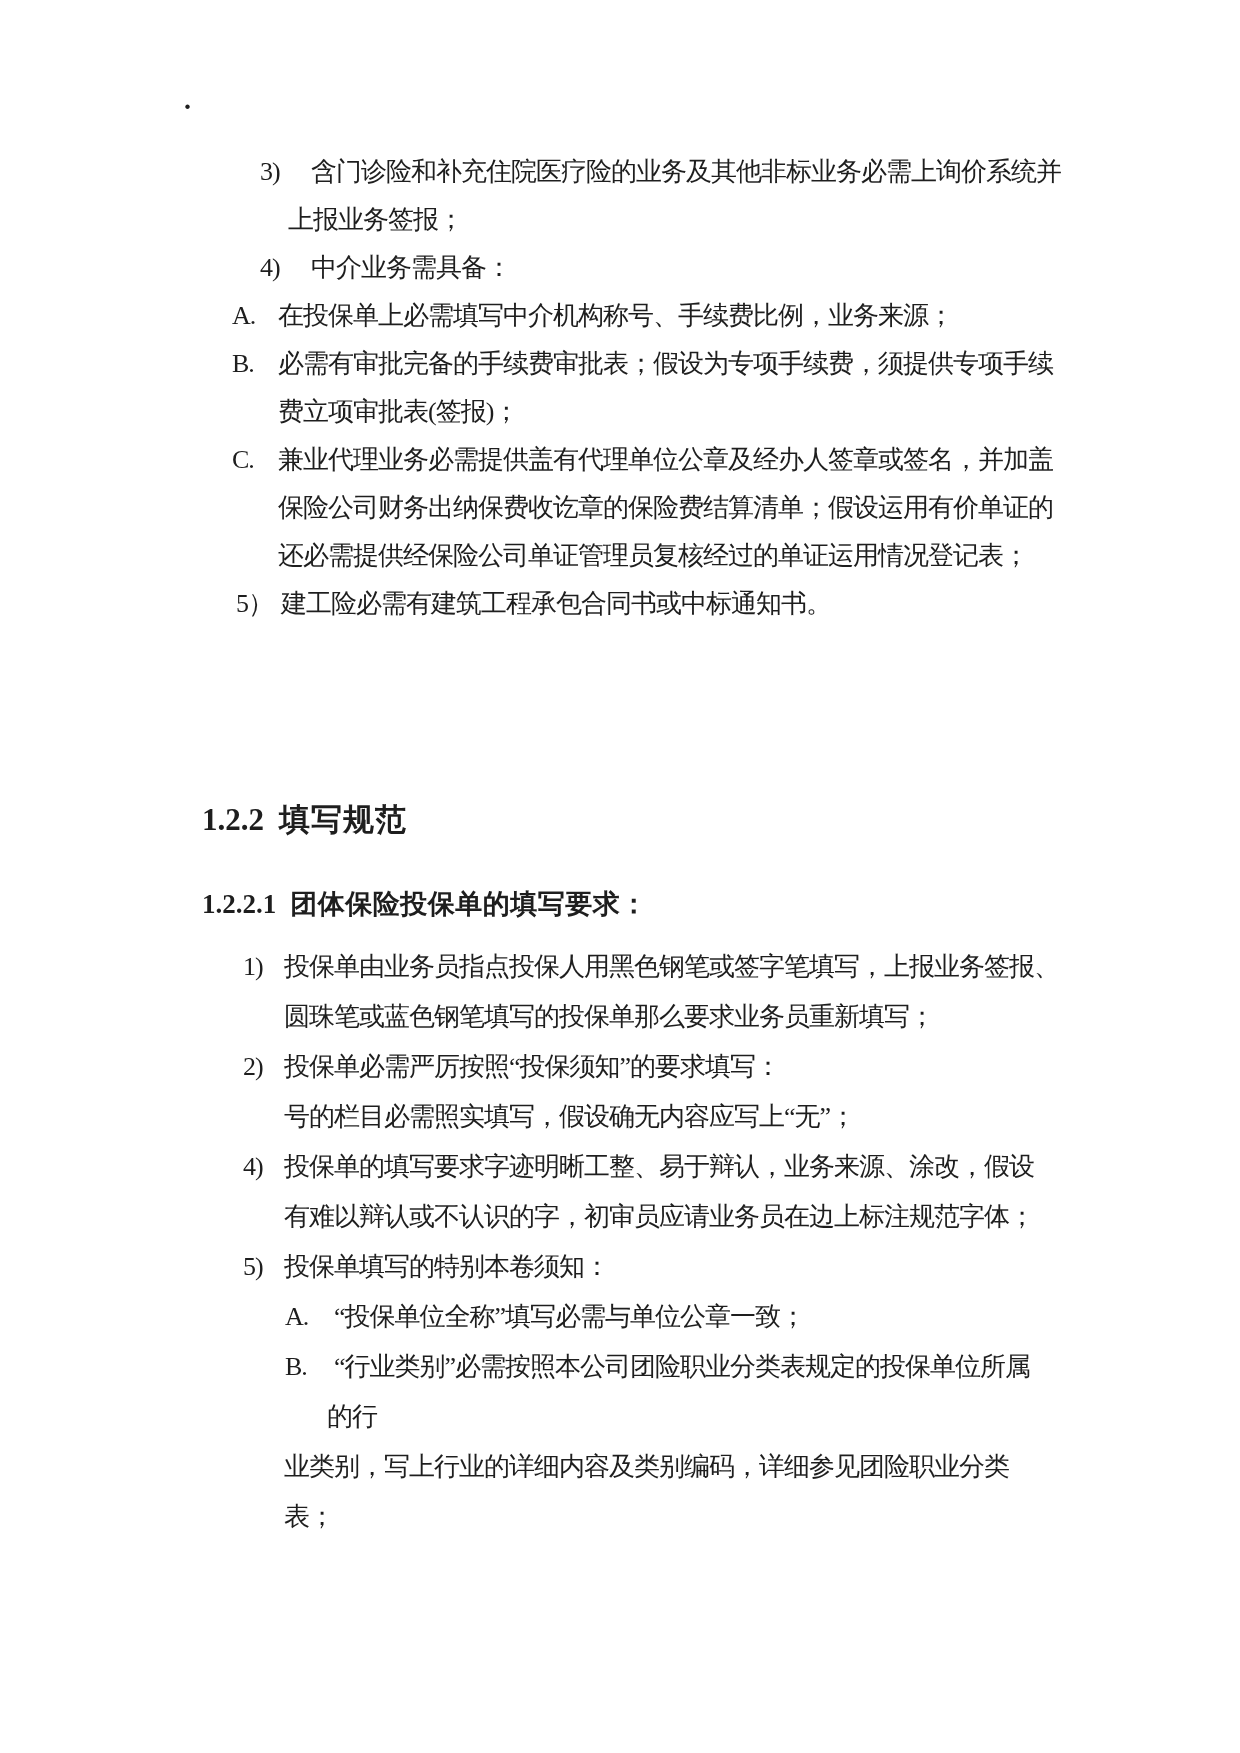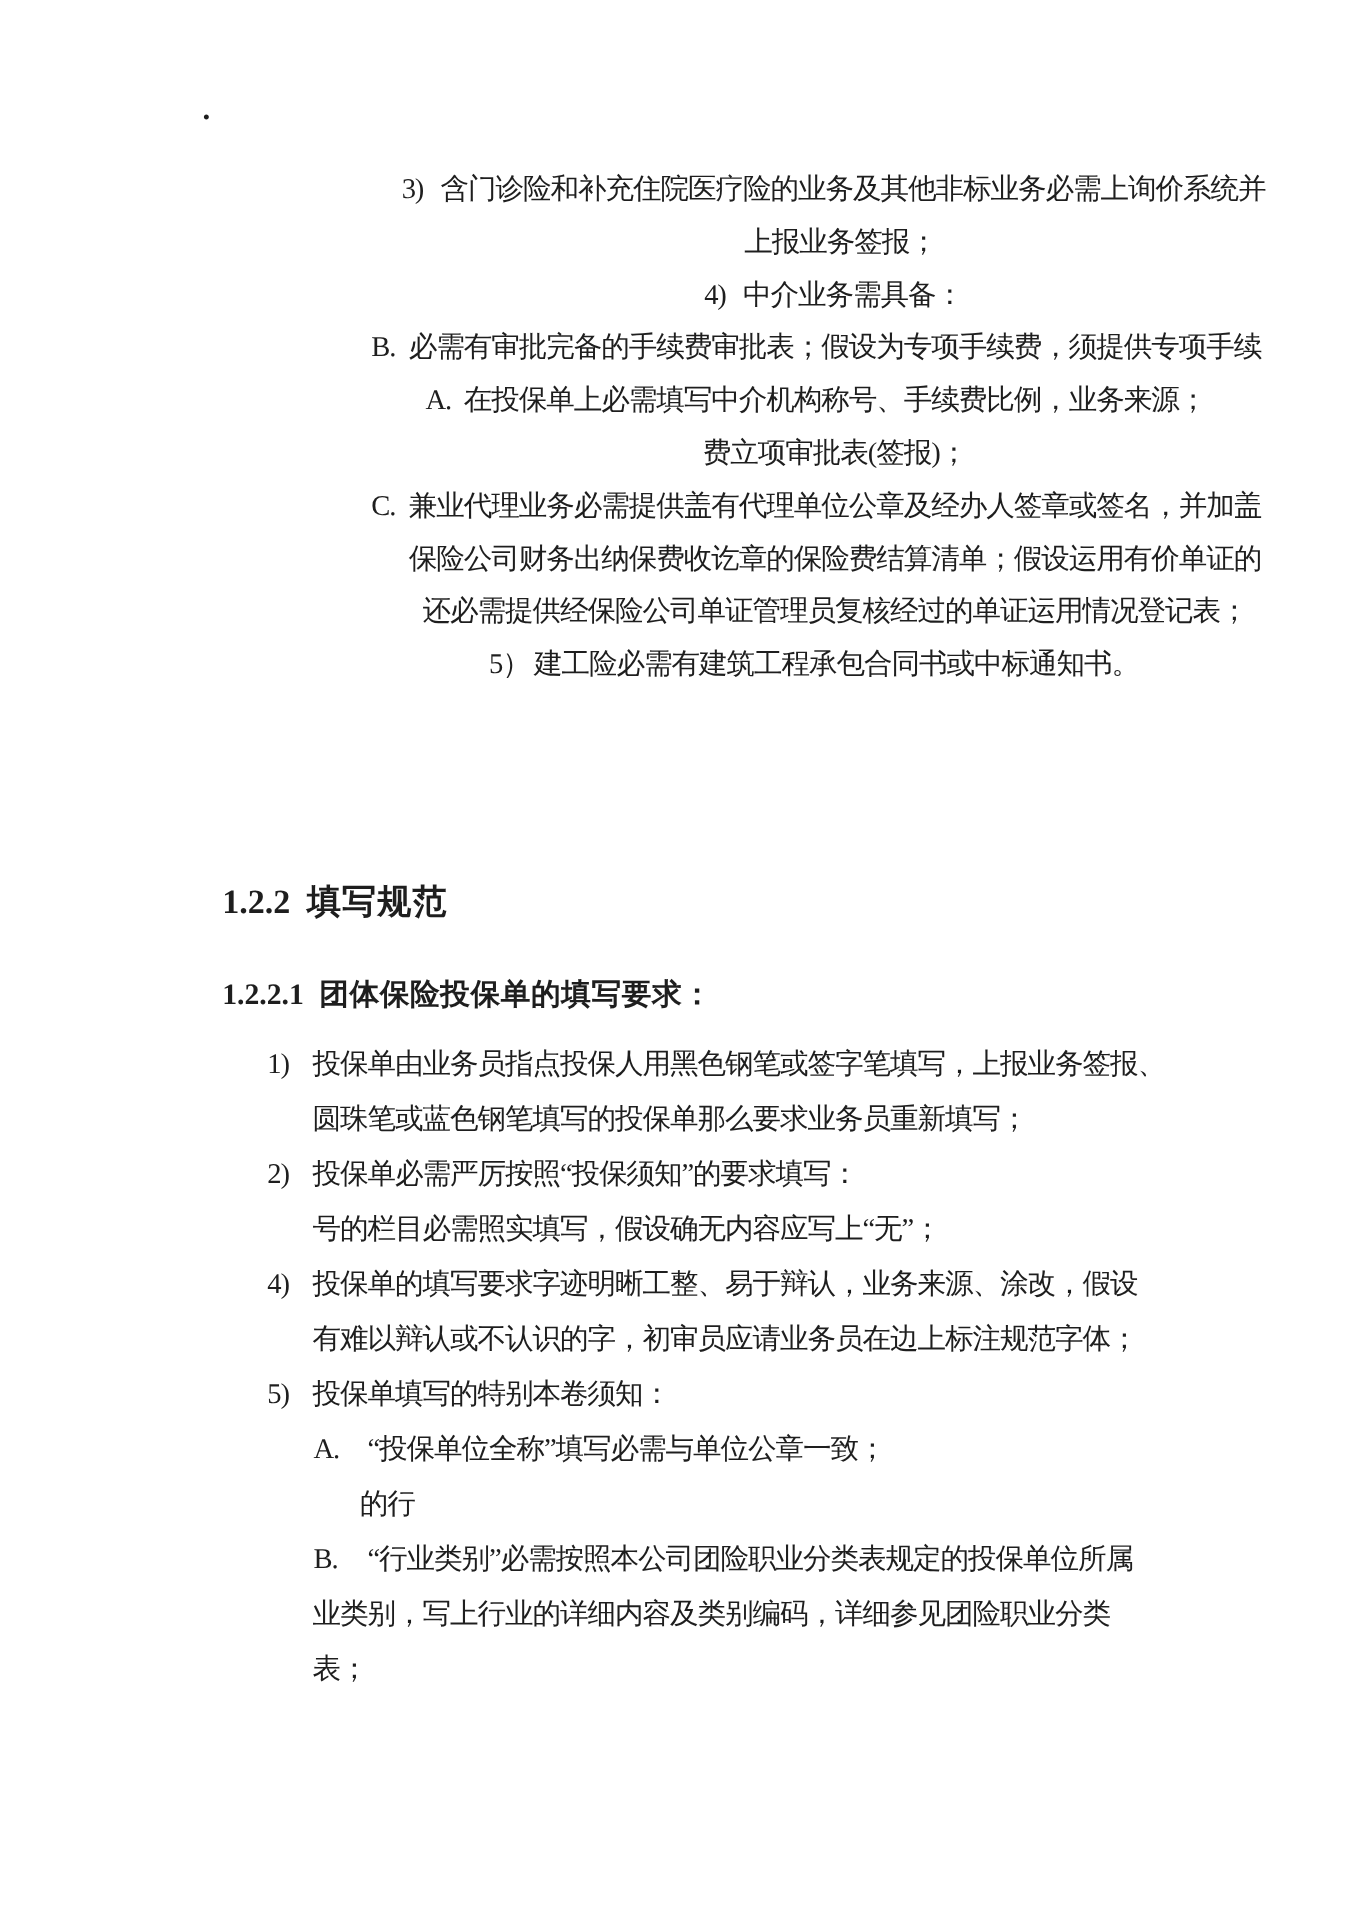--- a/index.html
+++ b/index.html
@@ -9,21 +9,21 @@
     background:#ffffff;
     overflow:hidden;
     font-family:"Liberation Serif","DejaVu Serif",serif;
     color:#1e1e1e;
   }
   .stray-dot {
     position:absolute; left:184px; top:84px;
     font-size:28px; font-weight:bold;
   }
   .sec { position:absolute; left:0; width:1240px; }
-  .sec-a { top:148px;text-align:center; }
+  .sec-a { top:148px; }
   .sec-b { top:942px; }
   .row {
     font-size:26px;
     letter-spacing:-1px;
     white-space:pre;
   }
   .sec-a .row { height:48px; line-height:48px; }
   .sec-b .row { height:50px; line-height:50px; }
   .no { display:inline-block; }
   
@@ -47,22 +47,22 @@
 <body>
 
 <div class="page">
 
   <div class="stray-dot">.</div>
 
   <div class="sec sec-a">
     <div class="row pl260"><span class="no w51">3)</span><span>含门诊险和补充住院医疗险的业务及其他非标业务必需上询价系统并</span></div>
     <div class="row pl288"><span>上报业务签报；</span></div>
     <div class="row pl260"><span class="no w51">4)</span><span>中介业务需具备：</span></div>
+    <div class="row pl232"><span class="no w46">A.</span><span>在投保单上必需填写中介机构称号、手续费比例，业务来源；</span></div>
     <div class="row pl232"><span class="no w46">B.</span><span>必需有审批完备的手续费审批表；假设为专项手续费，须提供专项手续</span></div>
-    <div class="row pl232"><span class="no w46">A.</span><span>在投保单上必需填写中介机构称号、手续费比例，业务来源；</span></div>
     <div class="row pl278"><span>费立项审批表(签报)；</span></div>
     <div class="row pl232"><span class="no w46">C.</span><span>兼业代理业务必需提供盖有代理单位公章及经办人签章或签名，并加盖</span></div>
     <div class="row pl278"><span>保险公司财务出纳保费收讫章的保险费结算清单；假设运用有价单证的</span></div>
     <div class="row pl278"><span>还必需提供经保险公司单证管理员复核经过的单证运用情况登记表；</span></div>
     <div class="row pl236"><span class="no w45">5）</span><span>建工险必需有建筑工程承包合同书或中标通知书。</span></div>
   </div>
 
   <div class="h1">
     <span class="num">1.2.2</span><span class="ttl">填写规范</span>
   </div>
@@ -73,19 +73,19 @@
 
   <div class="sec sec-b">
     <div class="row pl243"><span class="no w41">1)</span><span>投保单由业务员指点投保人用黑色钢笔或签字笔填写，上报业务签报、</span></div>
     <div class="row pl284"><span>圆珠笔或蓝色钢笔填写的投保单那么要求业务员重新填写；</span></div>
     <div class="row pl243"><span class="no w41">2)</span><span>投保单必需严厉按照“投保须知”的要求填写：</span></div>
     <div class="row pl284"><span>号的栏目必需照实填写，假设确无内容应写上“无”；</span></div>
     <div class="row pl243"><span class="no w41">4)</span><span>投保单的填写要求字迹明晰工整、易于辩认，业务来源、涂改，假设</span></div>
     <div class="row pl284"><span>有难以辩认或不认识的字，初审员应请业务员在边上标注规范字体；</span></div>
     <div class="row pl243"><span class="no w41">5)</span><span>投保单填写的特别本卷须知：</span></div>
     <div class="row pl285"><span class="no w49">A.</span><span>“投保单位全称”填写必需与单位公章一致；</span></div>
+    <div class="row pl285"><span class="no w49">B.</span><span>“行业类别”必需按照本公司团险职业分类表规定的投保单位所属</span></div>
     <div class="row pl327"><span>的行</span></div>
-    <div class="row pl285"><span class="no w49">B.</span><span>“行业类别”必需按照本公司团险职业分类表规定的投保单位所属</span></div>
     <div class="row pl284"><span>业类别，写上行业的详细内容及类别编码，详细参见团险职业分类</span></div>
     <div class="row pl284"><span>表；</span></div>
   </div>
 
 </div>
 
 </body></html>

